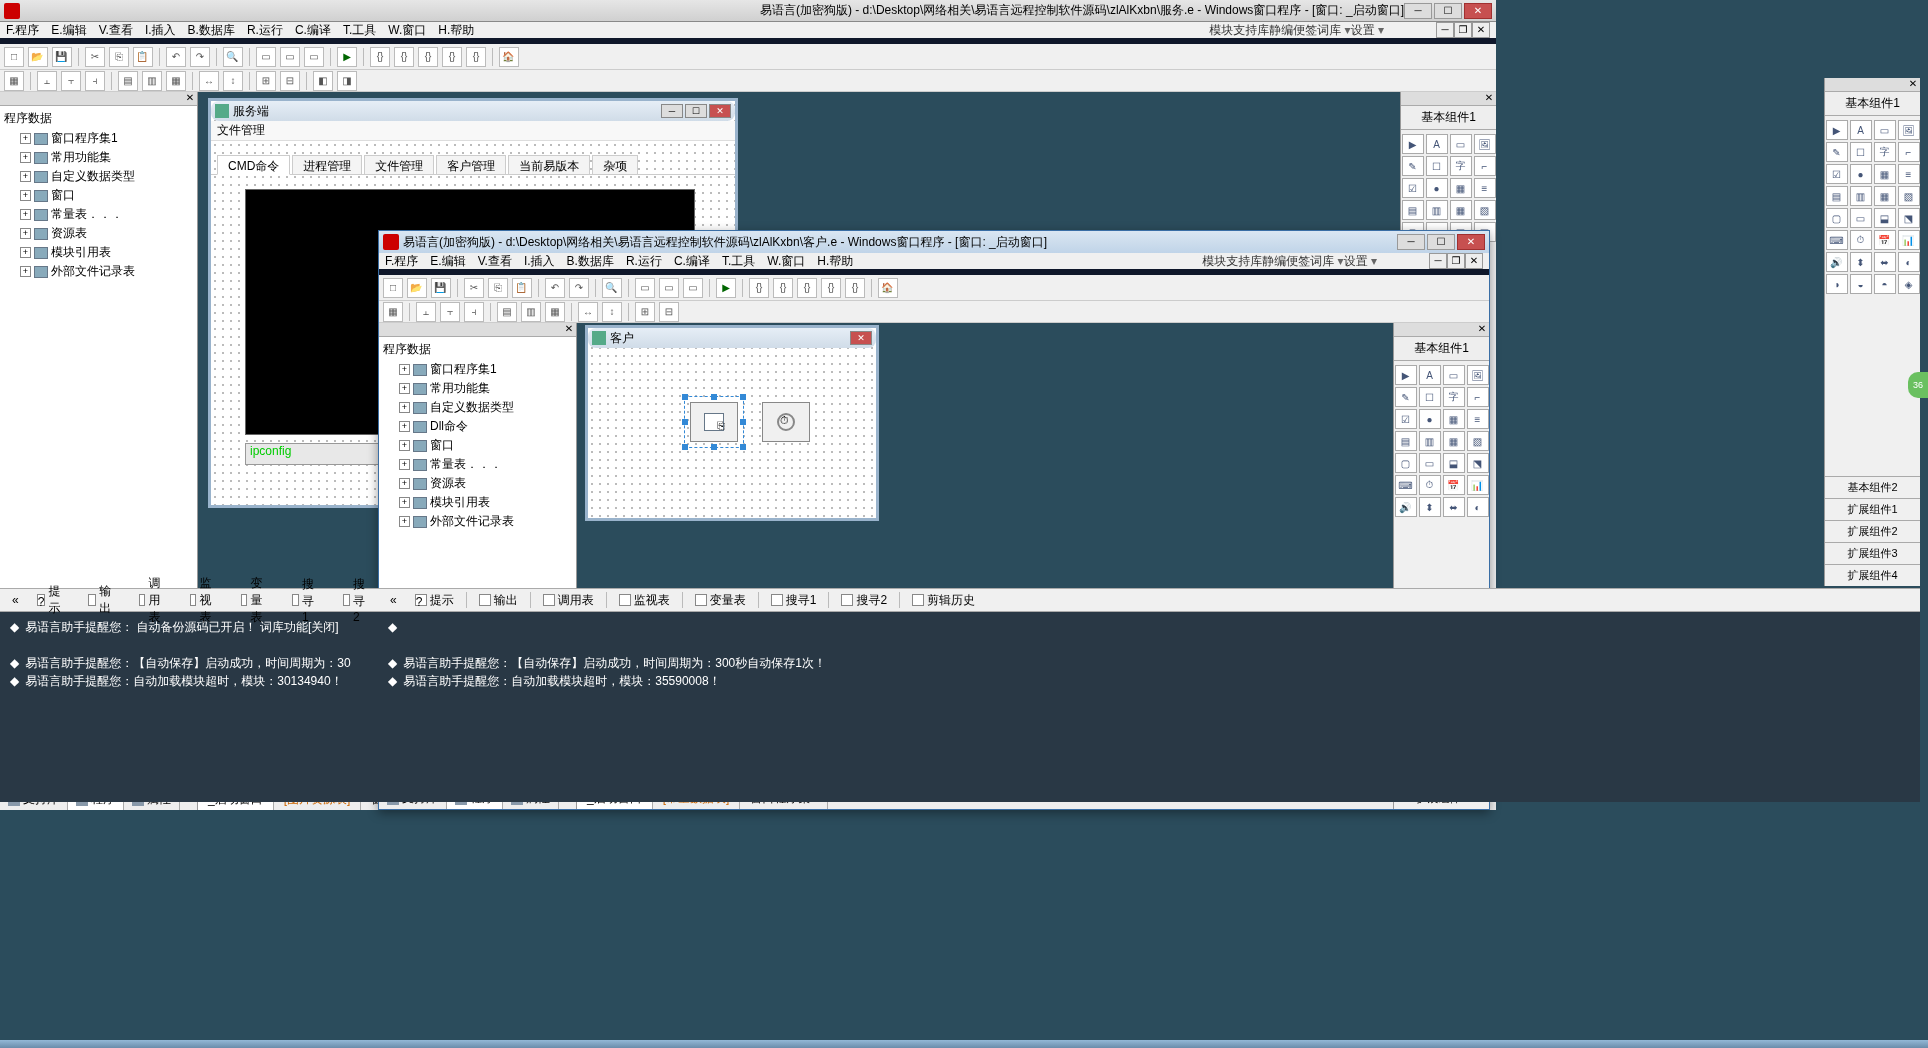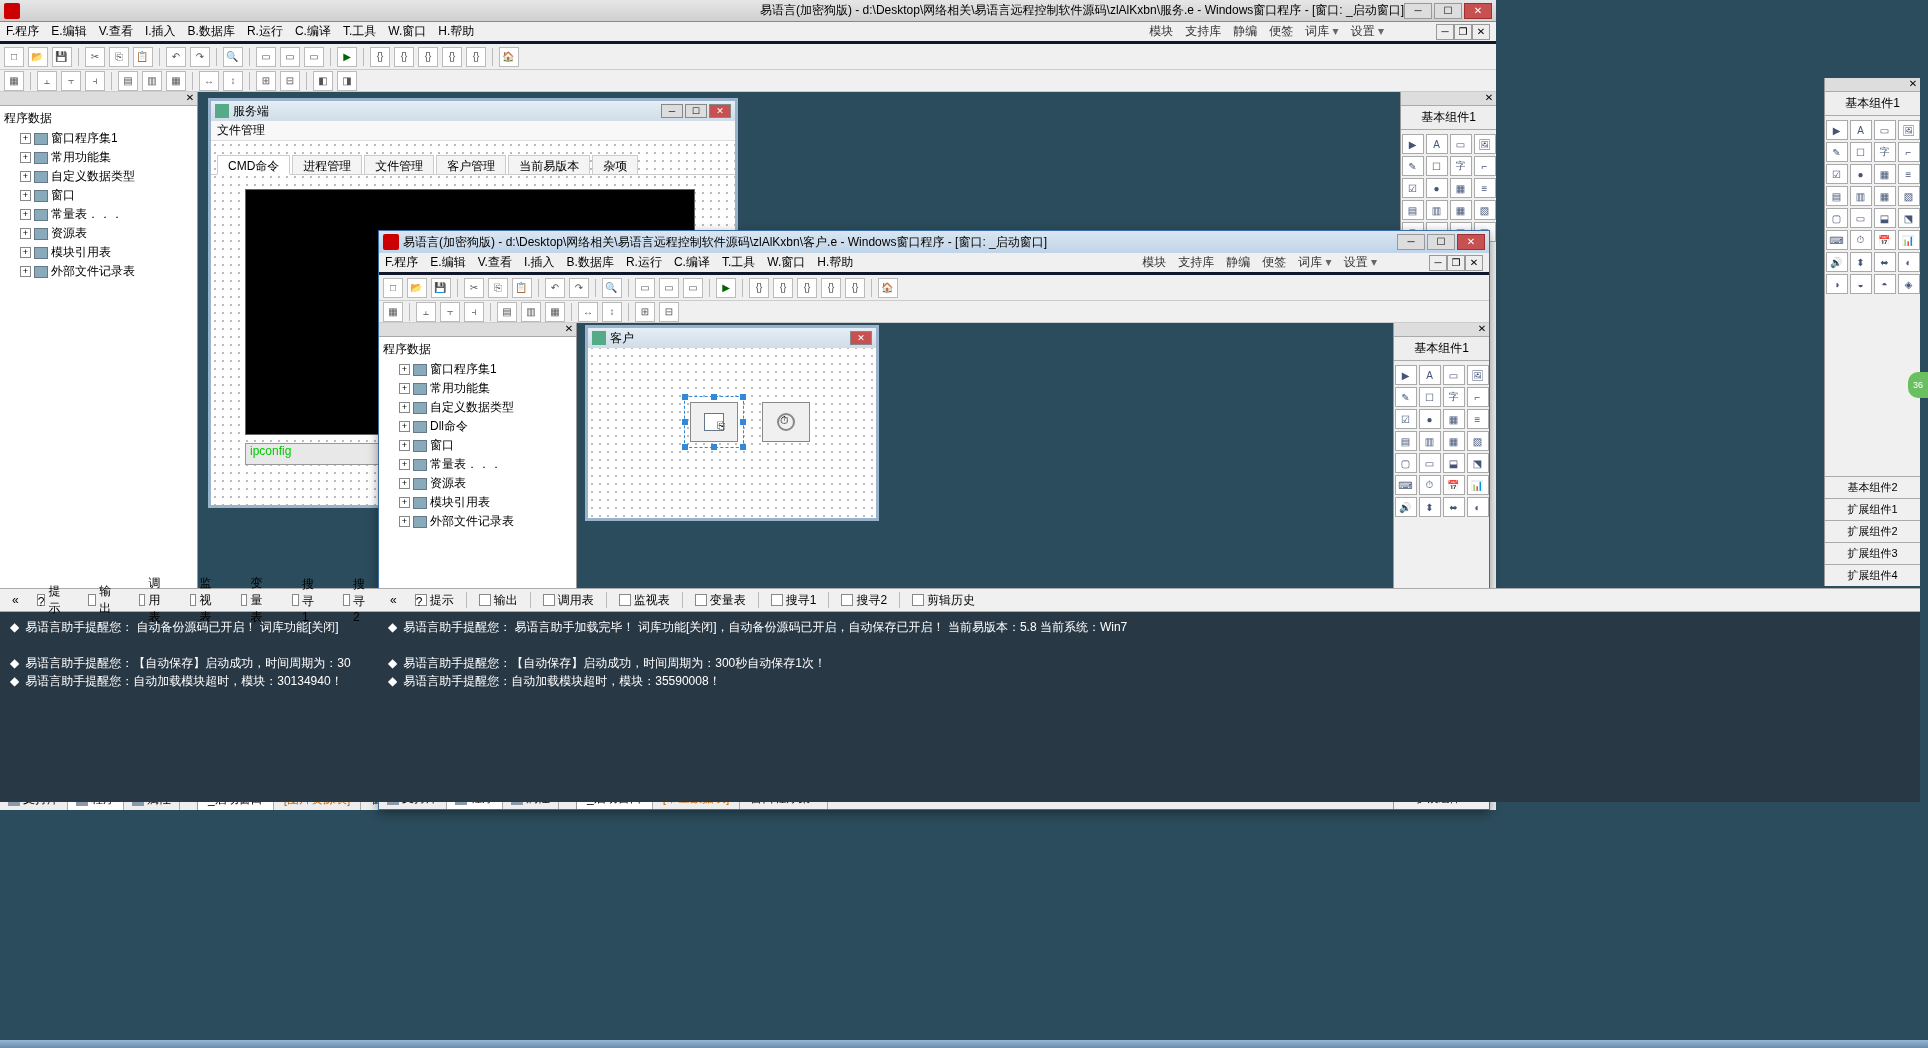--- a/index.html
+++ b/index.html
@@ -7,23 +7,23 @@
 
 
 .outer-window { position: absolute; left: 0; top: 0; width: 1500px; height: 810px; background: #2b4c5c; }
 .outer-titlebar { height: 22px; background: linear-gradient(#e6e6e6,#d0d0d0); display: flex; align-items: center; padding: 0 4px; border-bottom: 1px solid #888; }
 .outer-titlebar .icon { width: 16px; height: 16px; background: #c00; border-radius: 2px; margin-right: 4px; }
 .outer-titlebar .title { flex: 1; color: #000; white-space: nowrap; overflow: hidden; text-align: right; }
 .win-controls { display: flex; gap: 2px; }
 .win-btn { width: 28px; height: 16px; border: 1px solid #999; background: #ddd; text-align: center; line-height: 14px; font-size: 10px; cursor: pointer; }
 .win-btn.close { background: #c75050; color: #fff; border-color: #a03030; }
 
-.menubar { height: 22px; background: #f0f0f0; display: flex; align-items: center; padding: 0 6px; gap: 12px; border-bottom: 3px solid #0f172a; }
+.menubar { height: 22px; background: #f0f0f0; display: flex; align-items: center; padding: 0 6px; gap: 12px; border-bottom: 6px solid #0f172a; }
 .menubar span { cursor: pointer; color: #000; }
-.menubar-right { margin-left: auto; display: flex; gap: 12px; margin-right: 40px; }
+.menubar-right { margin-left: auto; display: flex; gap: 0; margin-right: 40px; }
 .menubar-right span { color: #333; }
 .menubar .dropdown::after { content: " ▾"; color: #666; }
 .mdi-controls { display: flex; gap: 0; }
 .mdi-btn { width: 18px; height: 16px; border: 1px solid #999; background: #eee; text-align:center; line-height:14px; font-size:10px; cursor:pointer; }
 
 .toolbar { height: 26px; background: #f0f0f0; border-bottom: 1px solid #ccc; display: flex; align-items: center; padding: 0 4px; gap: 4px; }
 .tb-btn { width: 20px; height: 20px; border: 1px solid #bbb; background: #fff; cursor: pointer; display:inline-flex; align-items:center; justify-content:center; font-size:10px; color:#555; }
 .tb-sep { width: 1px; height: 18px; background: #bbb; margin: 0 2px; }
 
 .toolbar2 { height: 22px; background: #f0f0f0; border-bottom: 1px solid #ccc; display: flex; align-items: center; padding: 0 4px; gap: 4px; }
@@ -54,21 +54,21 @@
 .palette { width: 96px; background: #f0f0f0; border-left: 1px solid #999; display: flex; flex-direction: column; }
 .palette-header { height: 14px; background: #ddd; border-bottom:1px solid #aaa; display:flex; }
 .palette-title { padding: 3px 0; text-align: center; background: #eee; border-bottom: 1px solid #aaa; cursor:pointer; }
 .palette-grid { flex: 0 0 auto; display: grid; grid-template-columns: repeat(4, 22px); gap: 2px; padding: 4px; justify-content: center; }
 .pal-item { width: 22px; height: 20px; border: 1px solid #aaa; background: #fff; cursor: pointer; display:flex; align-items:center; justify-content:center; font-size:10px; color:#457; }
 .palette-footer-tabs { margin-top: auto; }
 .pftab { padding: 3px 0; text-align: center; border-top: 1px solid #aaa; cursor: pointer; font-size: 11px; }
 
 
 .design-win { position: absolute; background: #fff; border: 3px solid #99b3cc; }
-.design-titlebar { height: 20px; background: linear-gradient(#e6eef6,#d0dce8); display: flex; align-items: center; padding: 0 4px; }
+.design-titlebar { height: 20px; background: linear-gradient(#e6eef6,#d0dce8); display: flex; align-items: center; padding: 0 4px; border-radius: 8px; }
 .design-titlebar .dicon { width: 14px; height: 14px; background: #5a8; margin-right: 4px; }
 .design-titlebar .dtitle { flex: 1; }
 .dwin-controls { display:flex; gap:2px; }
 .dwin-btn { width:22px; height:14px; border:1px solid #888; background:#ddd; cursor:pointer; font-size:9px; text-align:center; line-height:12px; }
 .dwin-btn.close { background:#c75050; color:#fff; }
 .design-menubar { height: 20px; background: #f8f8f8; padding: 0 6px; display: flex; align-items: center; border-bottom: 1px solid #ddd; }
 .design-tabs { height: 24px; padding: 4px 6px 0; display: flex; gap: 0; border-bottom: 1px solid #ccc; }
 .design-tab { padding: 2px 10px; border: 1px solid #ccc; border-bottom: none; background: #f4f4f4; cursor: pointer; margin-right: 2px; }
 .design-tab.active { background: #fff; border-bottom: 1px solid #fff; margin-bottom: -1px; }
 .console-box { position: absolute; left: 34px; top: 0; width: 450px; height: 246px; background: #000; border: 1px solid #666; }
@@ -711,21 +711,20 @@
       </div>
     <div class="log-sep"></div>
     <div class="log-tab">
         <span class="licon"></span>
         <span>剪辑历史</span>
       </div>
   </div>
   <div class="console" id="console2">
       <div class="line">
         <span class="bullet">◆</span>
-        <span>易语言助手提醒您：  易语言助手加载完毕！  词库功能[关闭]，自动备份源码已开启，自动保存已开启！  当前易版本：5.8  当前系统：Win7</span>
       </div>
       <div class="line">&nbsp;</div>
       <div class="line">
         <span class="bullet">◆</span>
         <span>易语言助手提醒您：【自动保存】启动成功，时间周期为：300秒自动保存1次！</span>
       </div>
       <div class="line">
         <span class="bullet">◆</span>
         <span>易语言助手提醒您：自动加载模块超时，模块：35590008！</span>
       </div>

